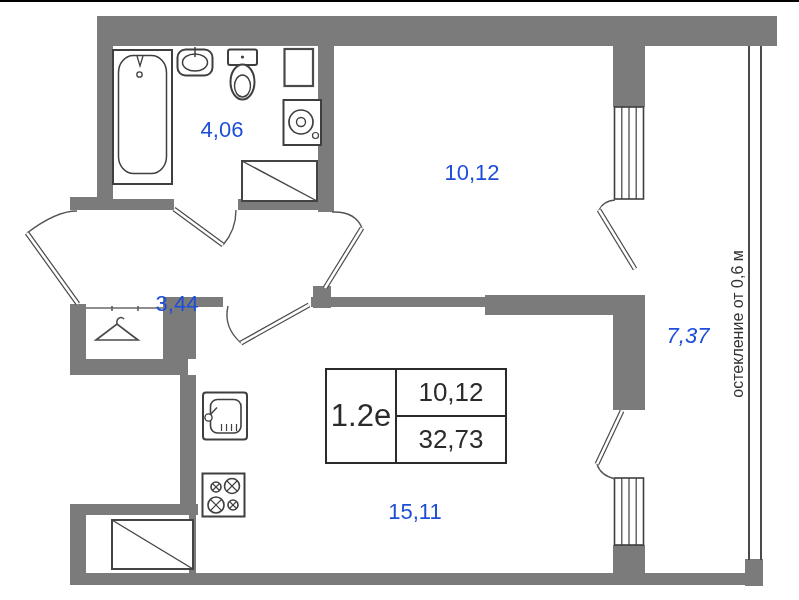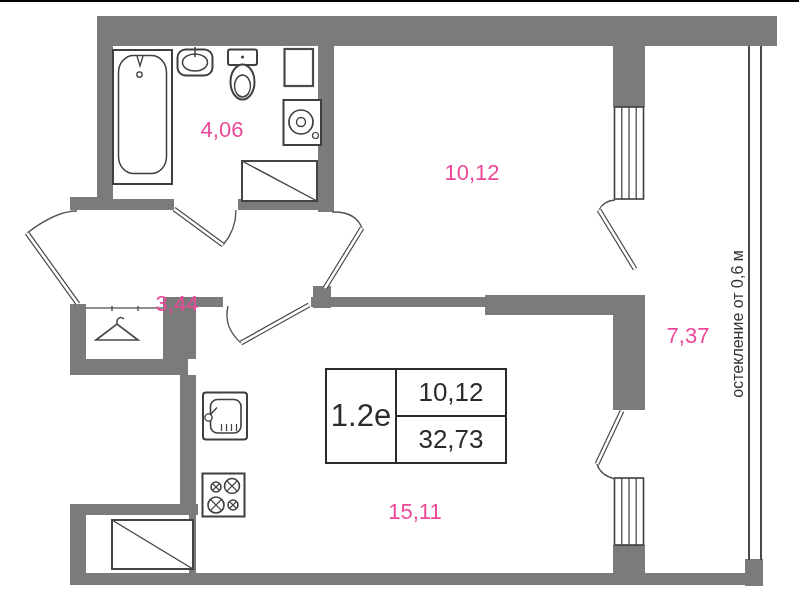--- a/index.html
+++ b/index.html
@@ -10,21 +10,21 @@
     border-top:2px solid #000;
     box-sizing:border-box;
     font-family:"Liberation Sans", sans-serif;
     overflow:hidden;
   }
   .plan svg{position:absolute;left:0;top:0;}
   .lbl{
     position:absolute;
     transform:translate(-50%,-50%);
     font-size:22px;
-    color:#ec4899;
+    color:#1d4ed8;
     white-space:nowrap;
     text-align:center;
   }
   .glaze-note{
     position:absolute;
     left:738px;top:322px;
     transform:translate(-50%,-50%) rotate(-90deg);
     font-size:16px;
     color:#333;
     white-space:nowrap;
@@ -210,21 +210,21 @@
         <line x1="229.5" y1="499.5" x2="236.5" y2="506.5"></line>
           <line x1="236.5" y1="499.5" x2="229.5" y2="506.5"></line>
       </g>
     </g>
   </svg>
 
   <div class="lbl" style="left:222px; top:128px;">4,06</div>
   <div class="lbl" style="left:177px; top:262px;margin-top:40px;">3,44</div>
   <div class="lbl" style="left:472px; top:171px;">10,12</div>
   <div class="lbl" style="left:415px; top:510px;">15,11</div>
-  <div class="lbl" style="left:688px; top:334px;">7,37</div>
+  <div class="lbl" style="left:688px; top:334px;font-style:italic;">7,37</div>
 
   <div class="glaze-note">остекление от 0,6 м</div>
 
   <div class="itable">
     <div class="itype">1.2е</div>
     <div class="ivals">
       <div class="ival">10,12</div>
       <div class="ival">32,73</div>
     </div>
   </div>

